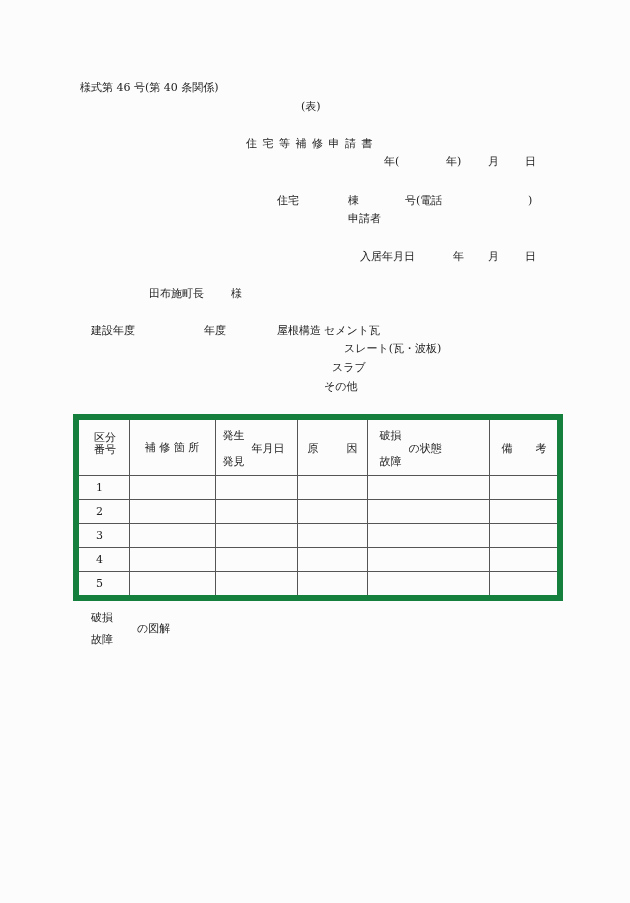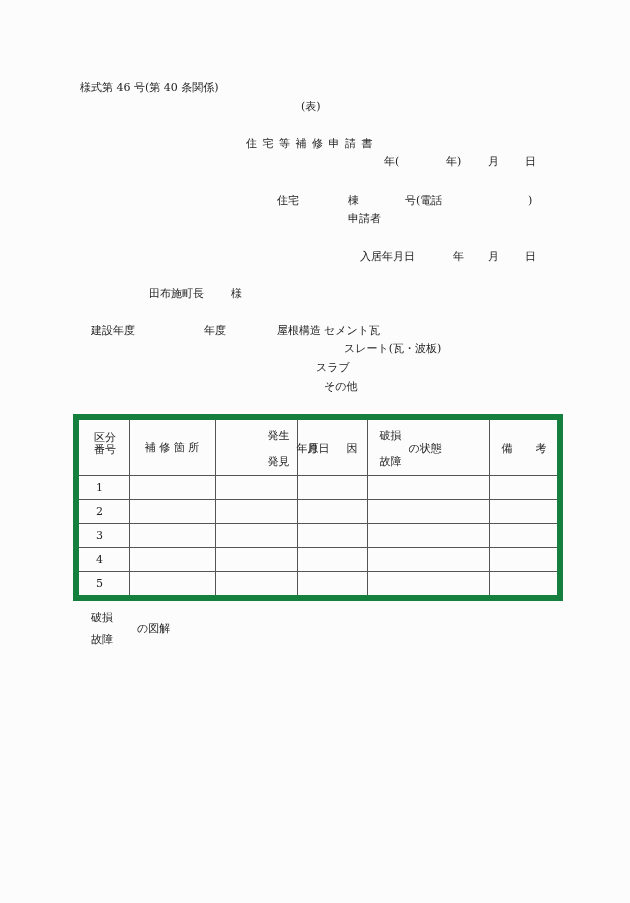--- a/index.html
+++ b/index.html
@@ -49,21 +49,21 @@
   <span class="abs" style="left:149px;top:288px;">田布施町長</span>
   <span class="abs" style="left:231px;top:288px;">様</span>
 </div>
 
 <div>
   <span class="abs" style="left:91px;top:325px;">建設年度</span>
   <span class="abs" style="left:196px;top:325px;margin-left:8px;">年度</span>
   <span class="abs" style="left:277px;top:325px;">屋根構造</span>
   <span class="abs" style="left:324px;top:325px;">セメント瓦</span>
   <span class="abs" style="left:344px;top:343px;">スレート(瓦・波板)</span>
-  <span class="abs" style="left:316px;top:362px;">スラブ</span>
+  <span class="abs" style="left:332px;top:362px;">スラブ</span>
   <span class="abs" style="left:324px;top:381px;">その他</span>
 </div>
 
 <table class="form">
   <colgroup>
     <col style="width:53px">
       <col style="width:86px">
       <col style="width:82px">
     <col style="width:70px">
       <col style="width:122px">
@@ -74,21 +74,21 @@
     <td>
       <div class="cell-rel" style="height:55px;">
         <span class="abs" style="left:15px;top:12px;">区分</span>
         <span class="abs" style="left:15px;top:24px;">番号</span>
       </div>
     </td>
     <td style="text-align:center;">
       <span>補 修 箇 所</span>
     </td>
     <td>
-      <div class="cell-rel" style="height:55px;margin-left:45px;">
+      <div class="cell-rel" style="height:55px;">
         <span class="abs" style="left:7px;top:10px;">発生</span>
         <span class="abs" style="left:7px;top:36px;">発見</span>
         <span class="abs" style="left:36px;top:23px;">年月日</span>
       </div>
     </td>
     <td>
       <div class="cell-rel" style="height:55px;">
         <span class="abs" style="left:10px;top:23px;">原</span>
         <span class="abs" style="left:49px;top:23px;">因</span>
       </div>

